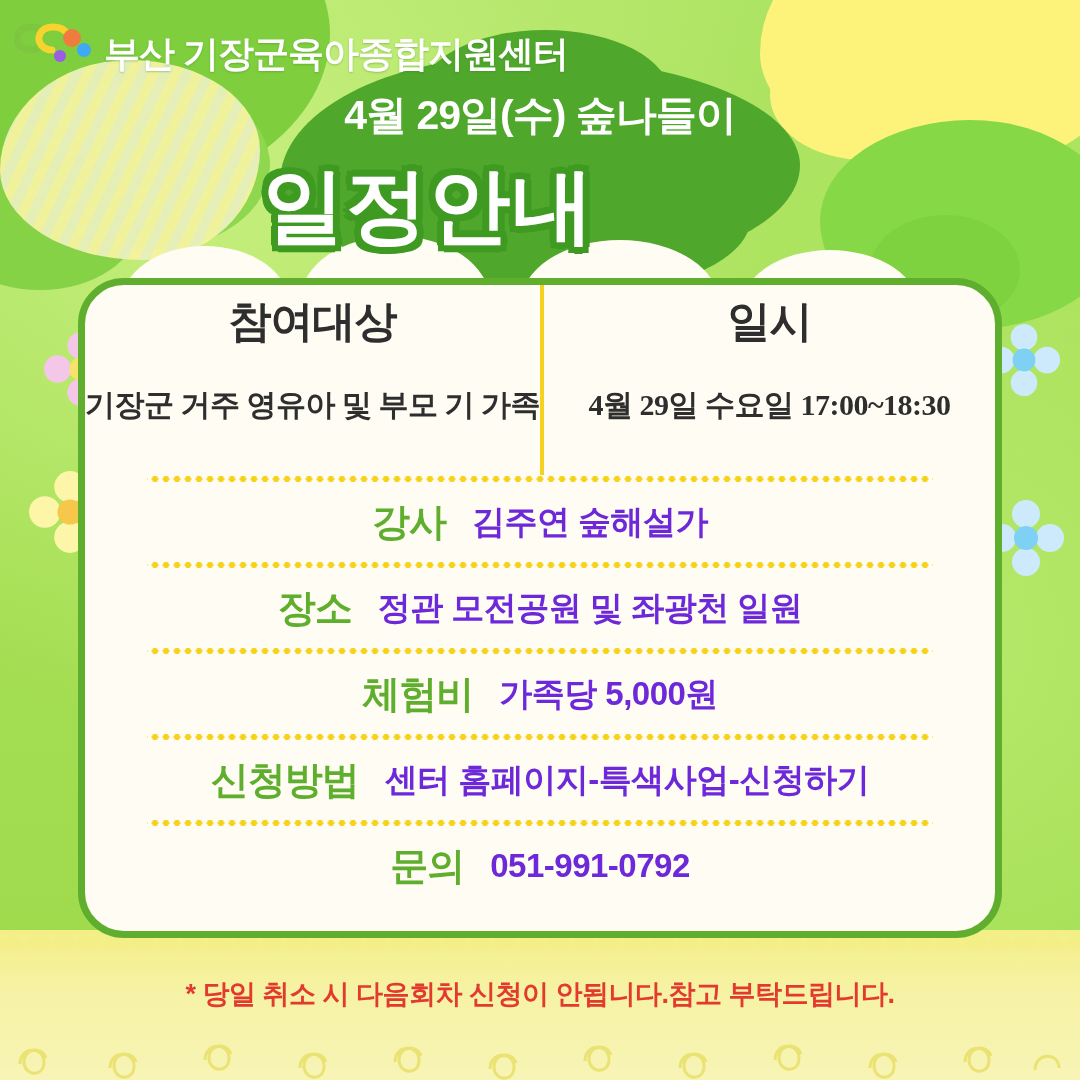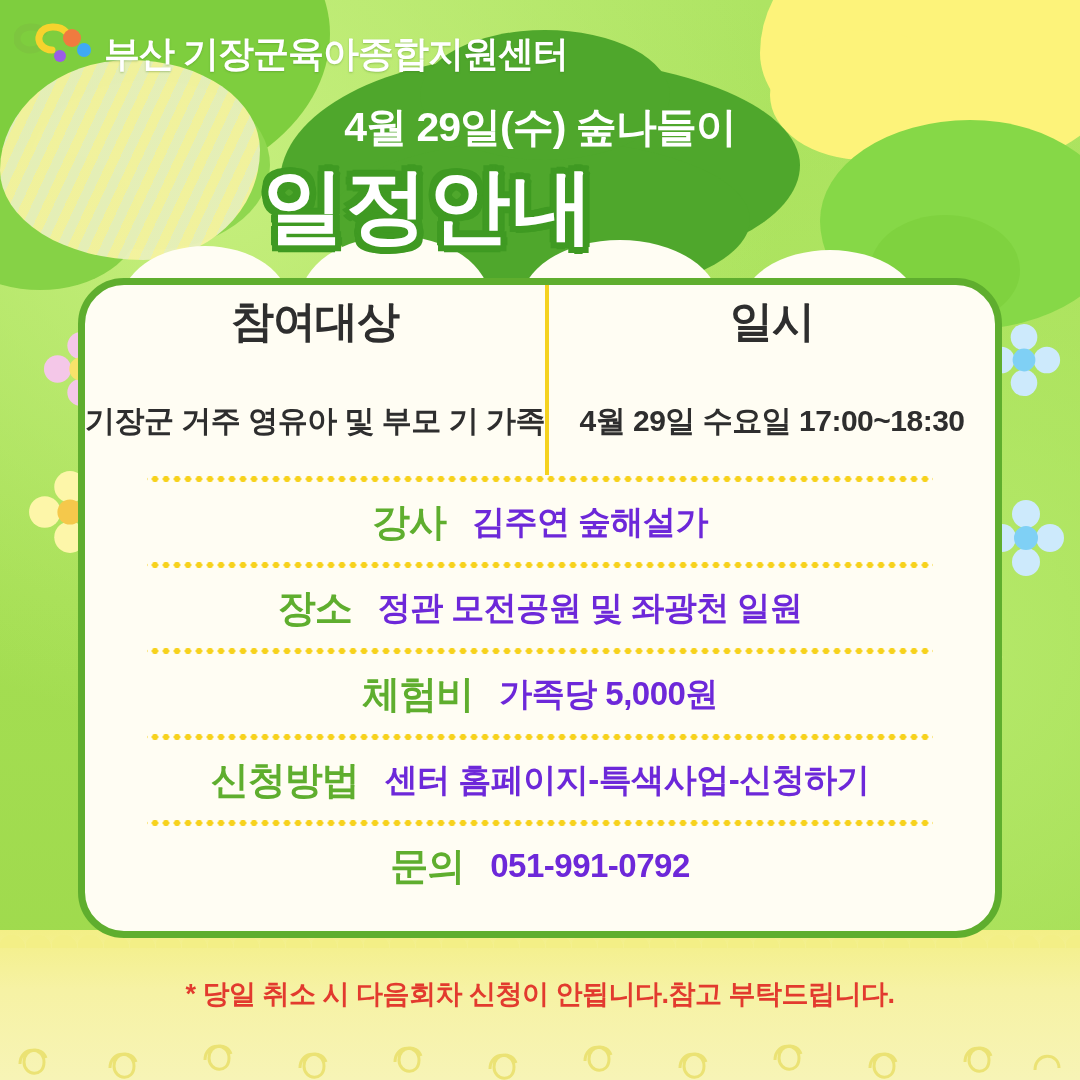--- a/index.html
+++ b/index.html
@@ -99,21 +99,20 @@
     white-space: nowrap;
   }
 
   
   .subtitle {
     position: absolute; top: 88px; left: 0; width: 1080px;
     text-align: center;
     font-size: 41px; font-weight: 700; color: #ffffff;
     letter-spacing: -1px;
     z-index: 5;
-    margin-top: 12px;
   }
   .maintitle {
     position: absolute; top: 152px; left: 0; width: 857px;
     text-align: center;
     font-size: 82px; font-weight: 700; color: #ffffff;
     letter-spacing: 1px;
     z-index: 6;
     text-shadow:
       -6px -6px 0 #3f9a22, 6px -6px 0 #3f9a22, -6px 6px 0 #3f9a22, 6px 6px 0 #3f9a22,
       0 -7px 0 #3f9a22, 0 7px 0 #3f9a22, -7px 0 0 #3f9a22, 7px 0 0 #3f9a22;
@@ -135,23 +134,23 @@
     flex: 1; display: flex; flex-direction: column;
     align-items: center; justify-content: flex-start;
     padding-top: 8px;
   }
   .head-col.left { border-right: 4px solid #f5d21f; }
   .col-title {
     font-size: 43px; font-weight: 700; color: #2e2e2e;
     letter-spacing: -1px;
   }
   .col-value {
-    margin-top: 50px;
+    margin-top: 34px;
     font-size: 30px; color: #2e2e2e; font-weight: 600;
-    letter-spacing: -0.5px; white-space: nowrap;
+    letter-spacing: -0.5px; white-space: nowrap; font-family: Liberation Serif, serif;
   }
 
   .dotline {
     height: 8px; margin: 0 62px;
     background-image: radial-gradient(circle, #f7d21c 0 3px, rgba(247,210,28,0) 3.4px);
     background-size: 11px 8px; background-repeat: repeat-x;
     background-position: center;
   }
 
   .inforow {

